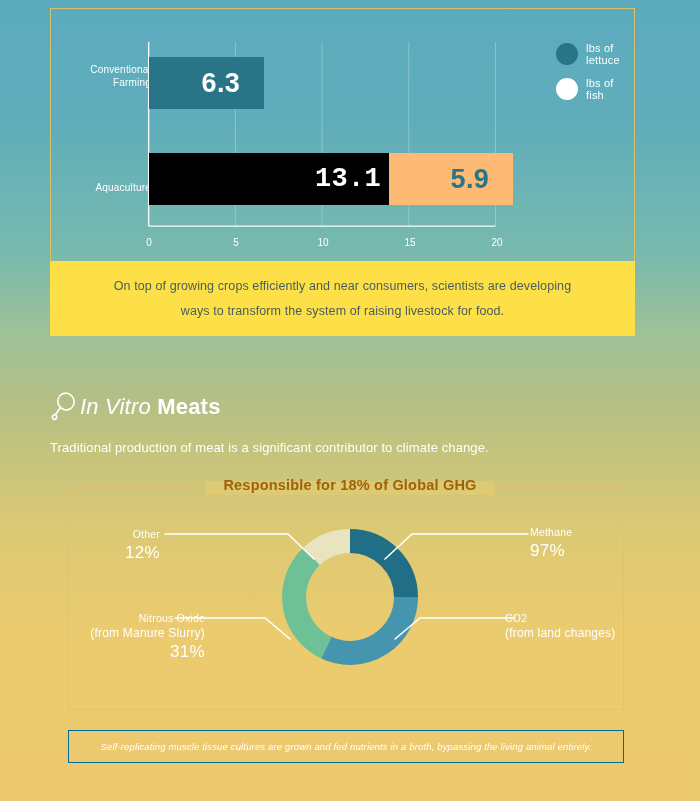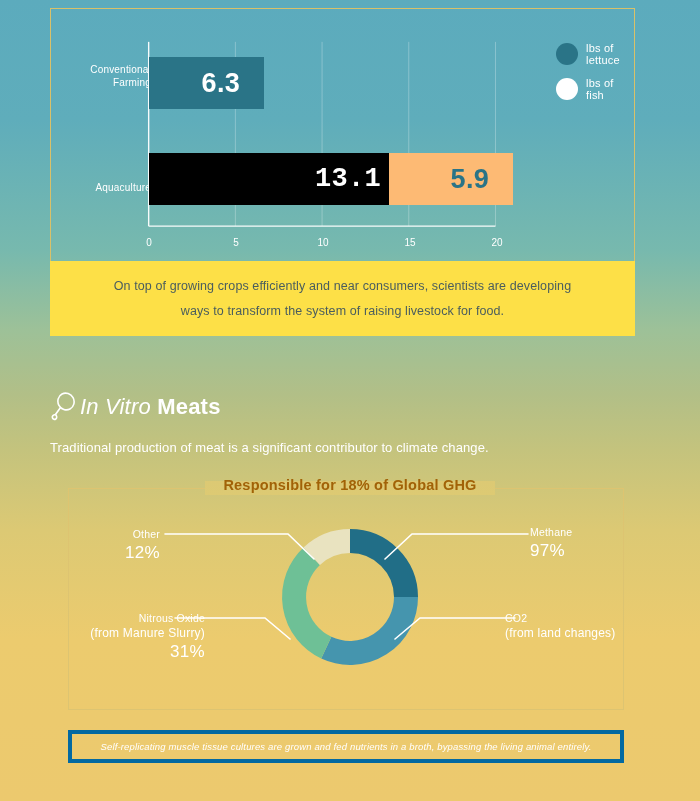--- a/index.html
+++ b/index.html
@@ -104,21 +104,21 @@
   .dlabel.right { text-align:left; }
 
   #dlabel-other { left:60px; top:527px; width:100px; }
   #dlabel-n2o   { left:45px; top:611px; width:160px; }
   #dlabel-ch4   { left:530px; top:525px; width:120px; }
   #dlabel-co2   { left:505px; top:611px; width:150px; }
 
   
   #bottom-caption {
     position:absolute; left:68px; top:730px; width:556px; height:33px;
-    border:4px solid #0369a1;
+    border:1px solid #0369a1;
     display:flex; align-items:center; justify-content:center;
   }
   #bottom-caption span {
     color:#ffffff; font-size:9.5px; font-style:italic; letter-spacing:.15px;
   }
 </style>
 </head>
 <body>
 
 <div id="bar-panel">

